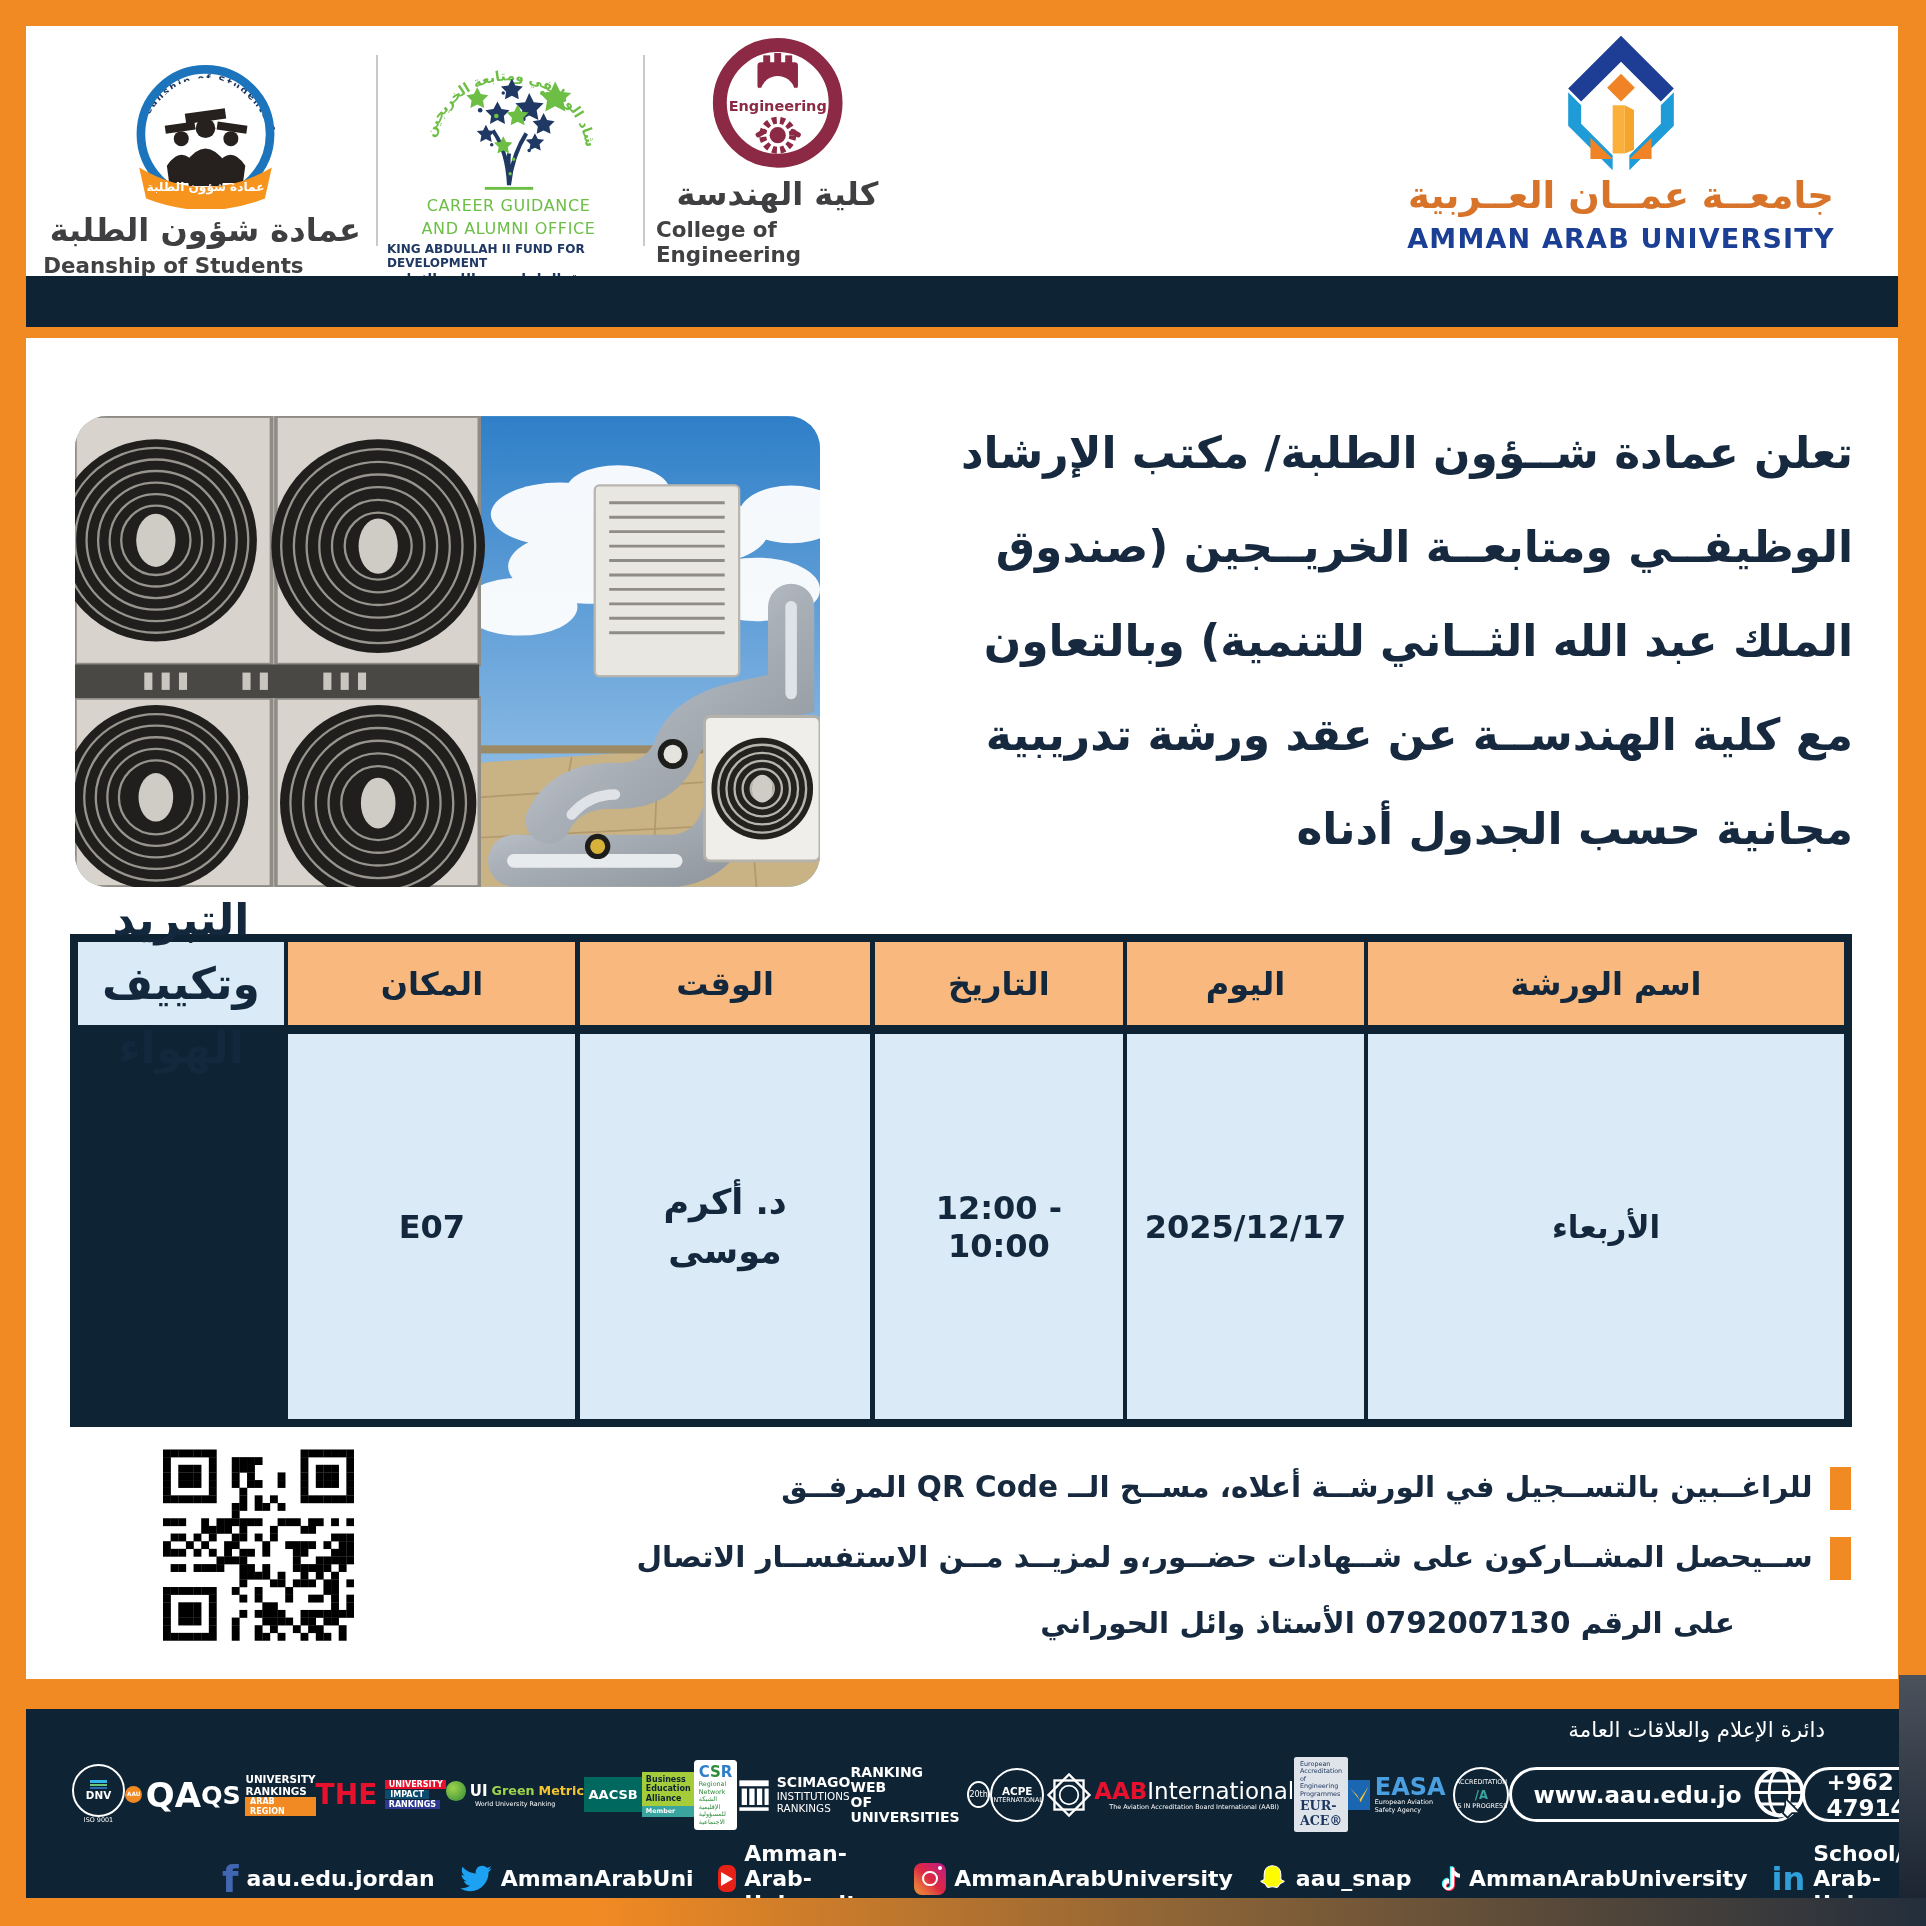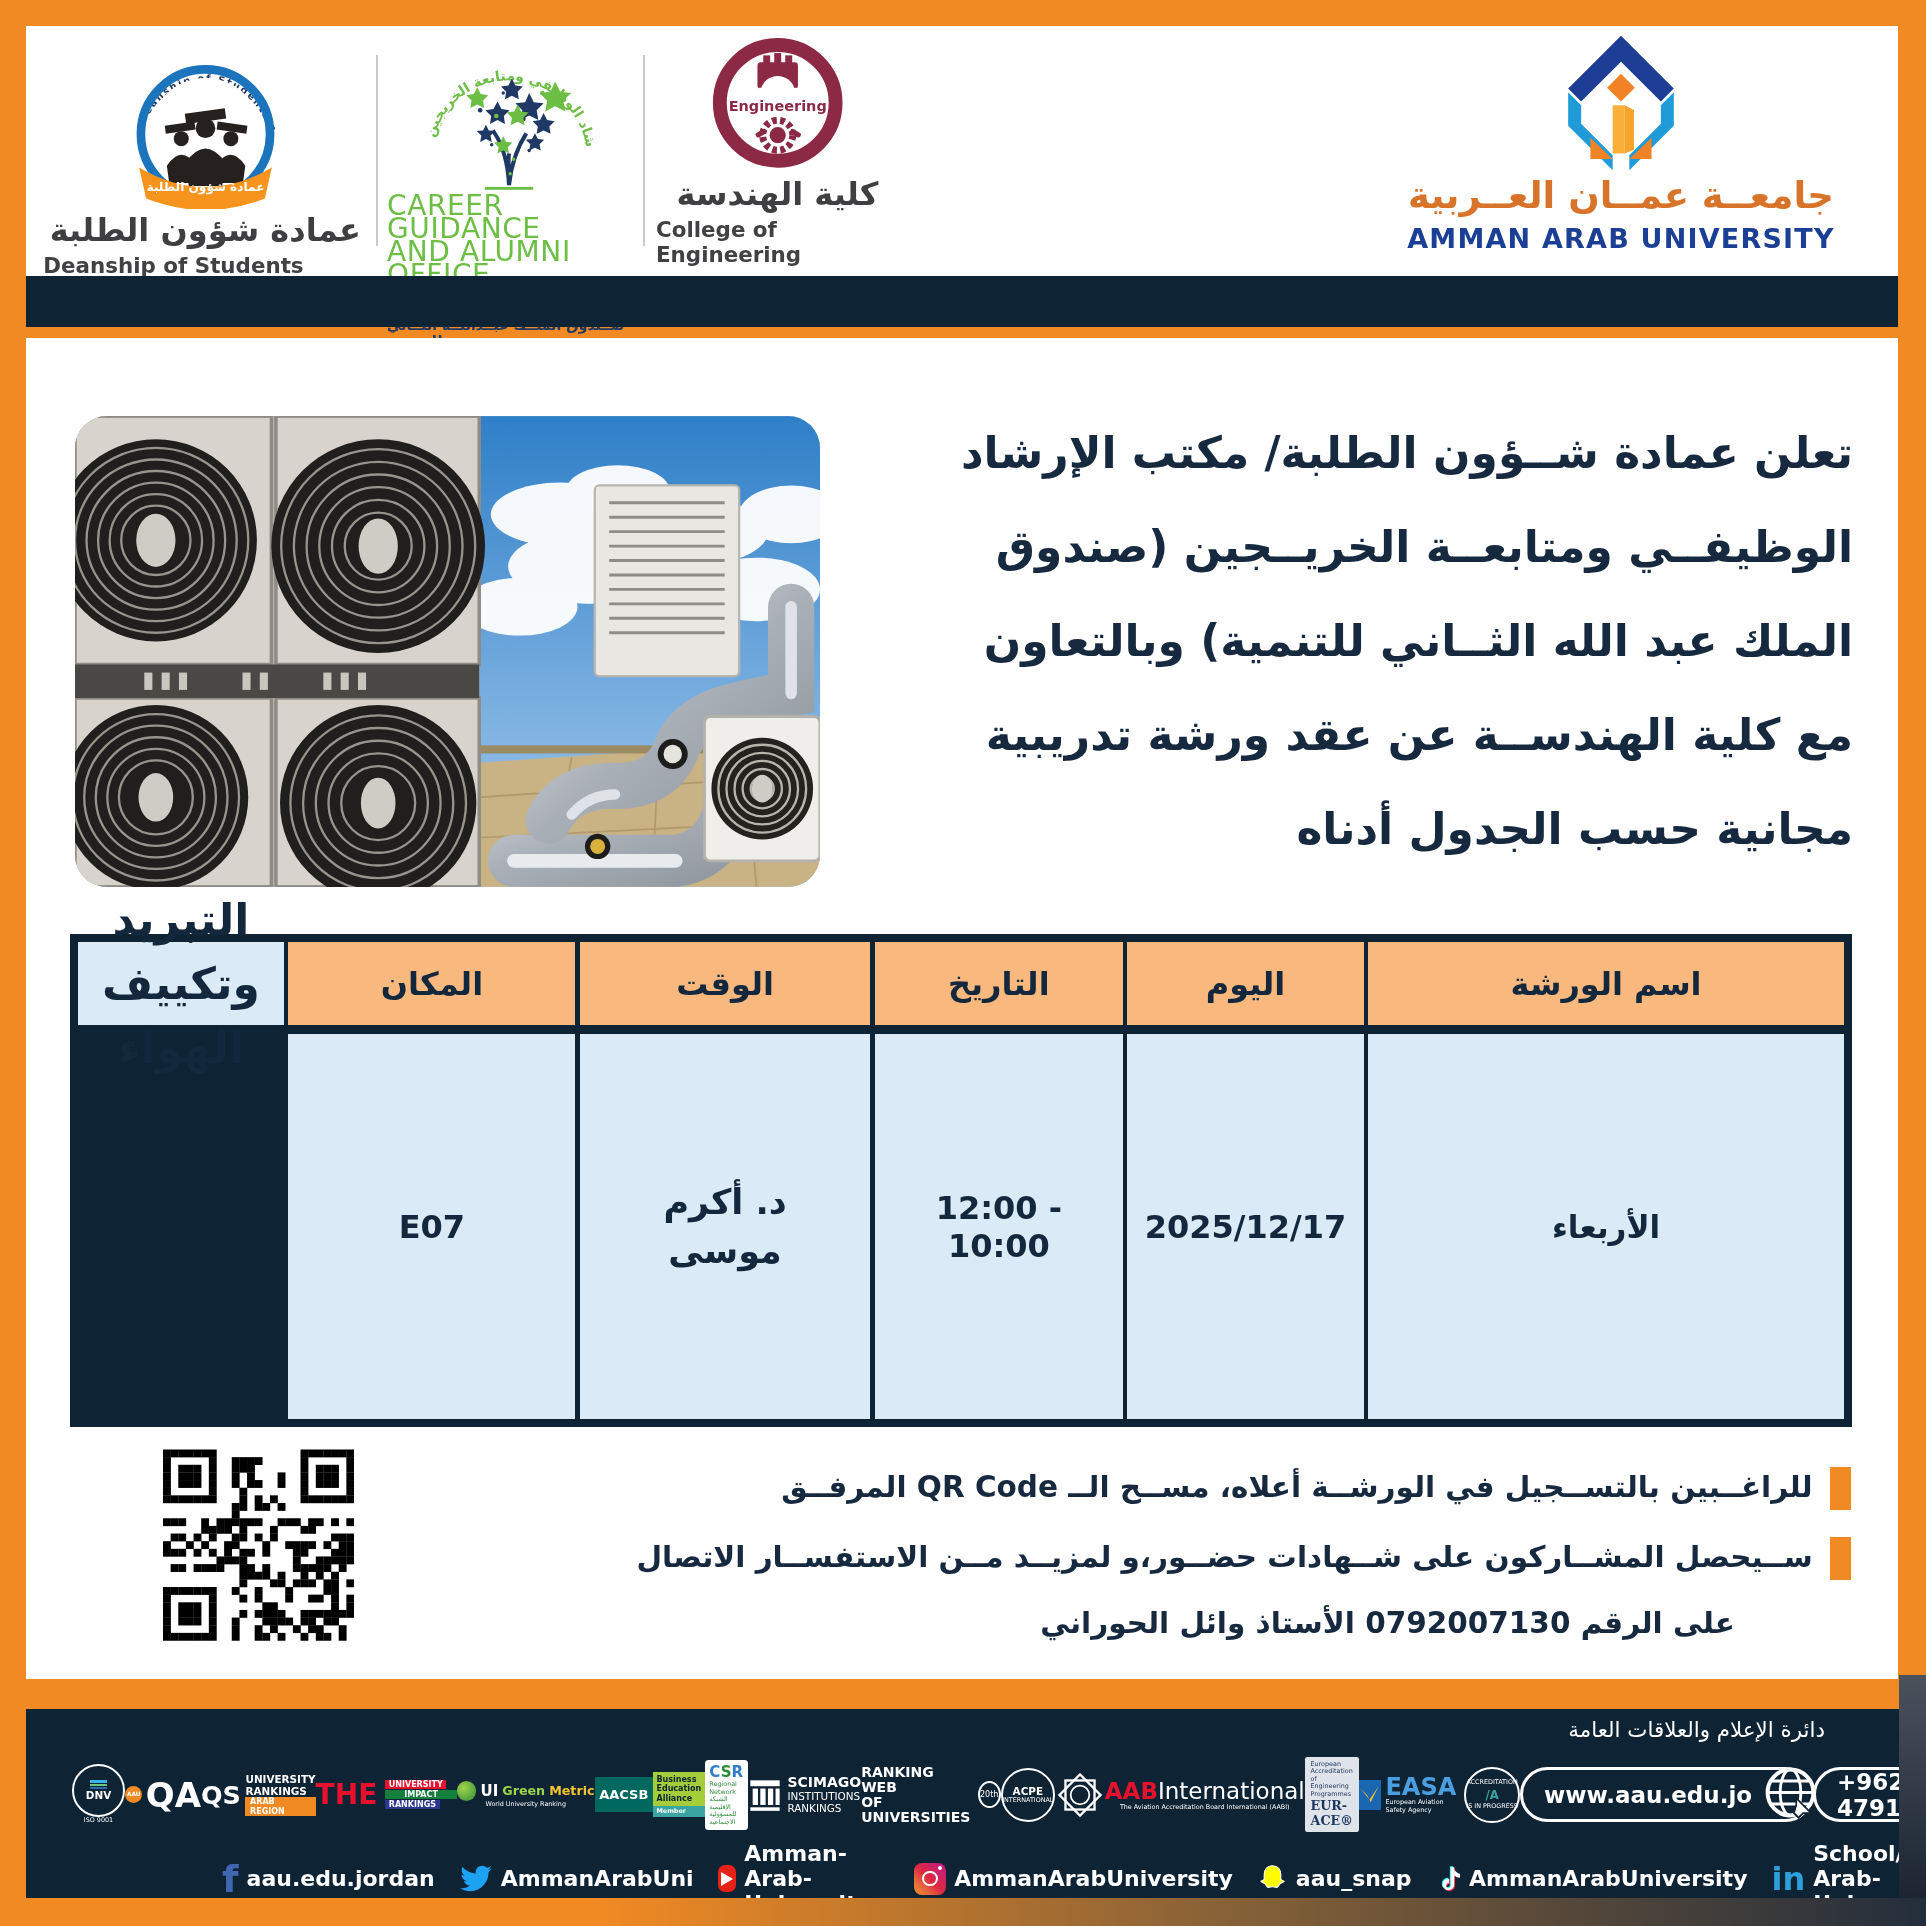--- a/index.html
+++ b/index.html
@@ -8,21 +8,21 @@
   
   .header{position:absolute;left:26px;top:26px;width:1872px;height:250px;background:#fff;}
   .hdr-divider{position:absolute;top:29px;width:2.3px;height:191px;background:#c9c9c9;}
   .lg{position:absolute;display:flex;flex-direction:column;align-items:center;}
   .lg-deanship{left:17.3px;top:10.4px;width:324px;}
   .lg-career{left:361px;top:11.6px;width:243px;}
   .lg-eng{left:630px;top:11.6px;width:243px;}
   .lg-aau{left:1364px;top:7px;width:462px;}
   .lg .ar-title{font-size:32px;font-weight:700;color:#3f3f41;line-height:38px;margin-top:1.2px;}
   .lg .en-title{font-size:21.4px;font-weight:700;color:#414042;margin-top:4.6px;}
-  .career-line1{font-size:28px;color:#6CBE45;letter-spacing:0.6px;line-height:23px;font-weight:500;}
+  .career-line1{font-size:16px;color:#6CBE45;letter-spacing:0.6px;line-height:23px;font-weight:500;}
   .career-fund-en{font-size:12px;color:#1F3864;font-weight:700;margin-top:2.3px;}
   .career-fund-ar{font-size:14px;color:#1F3864;font-weight:700;margin-top:1.2px;}
   .aau-ar{font-size:37px;font-weight:700;color:#D8742A;margin-top:2.3px;}
   .aau-en{font-size:27px;font-weight:700;color:#1B3F94;letter-spacing:1.2px;margin-top:5.8px;}
   
   .band{position:absolute;left:26px;top:276px;width:1872px;height:51px;background:#0E2334;}
   
   .main{position:absolute;left:26px;top:338px;width:1872px;height:1341px;background:#fff;}
   .photo{position:absolute;left:49px;top:78px;width:745px;height:471px;border-radius:32px;
          overflow:hidden;background:#9fc4e4;}
@@ -696,21 +696,21 @@
           <b class="t-s">UNIVERSITY</b>
           <b class="t-s">RANKINGS</b>
           <b class="t-xs" style="background:#F18A23;padding:0.6px 4.6px;">ARAB REGION</b>
         </span>
       </div>
 
       <div class="flogo" style="flex-direction:row;gap:8px;">
         <b style="font-size:28px;color:#e8112d;">THE</b>
         <span style="display:flex;flex-direction:column;align-items:flex-start;gap:1.2px;">
           <b class="t-xs" style="background:#e8112d;padding:0 3.5px;">UNIVERSITY</b>
-          <b class="t-xs" style="background:#15803d;padding:0 19px;">IMPACT</b>
+          <b class="t-xs" style="background:#0c4a6e;padding:0 5px;">IMPACT</b>
           <b class="t-xs" style="background:#2b3990;padding:0 3.5px;">RANKINGS</b>
         </span>
       </div>
 
       <div class="flogo">
         <span style="display:flex;align-items:center;gap:4px;">
           <span style="width:19.6px;height:19.6px;border-radius:50%;background:radial-gradient(circle at 35% 35%,#9fd34a,#2e8b3a);"></span>
           <b style="font-size:15px;color:#fff;">UI</b>
           <b style="font-size:12.7px;color:#9fd34a;">Green</b>
             <b style="font-size:12.7px;color:#f4c531;">Metric</b>

